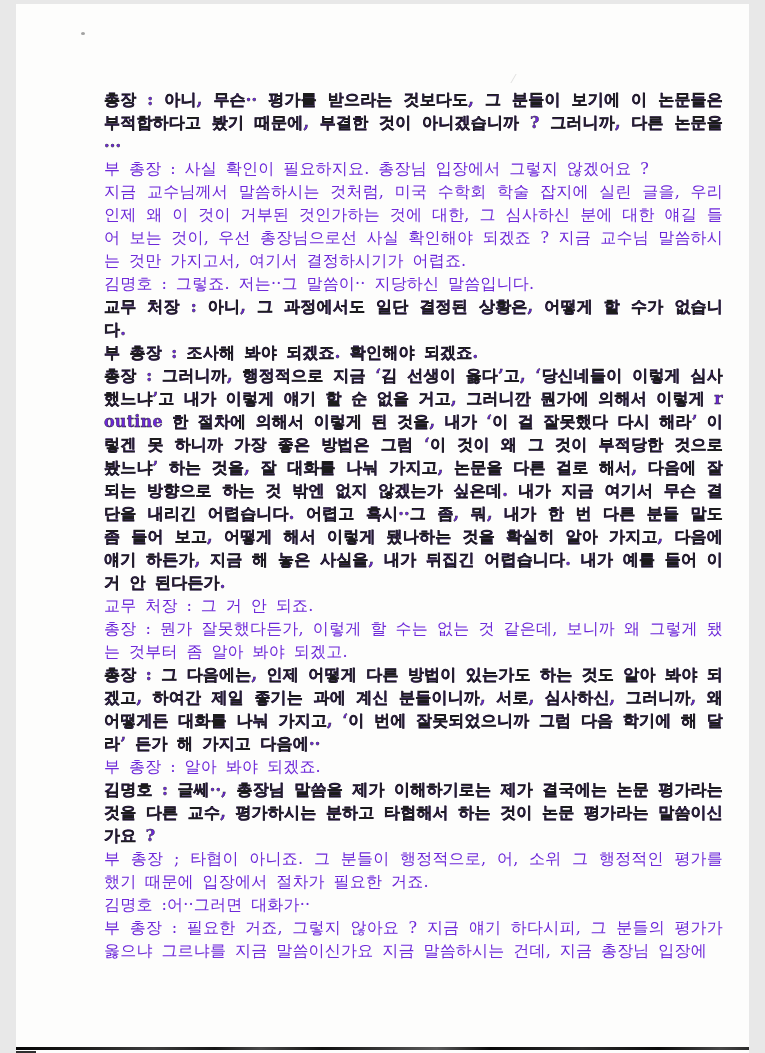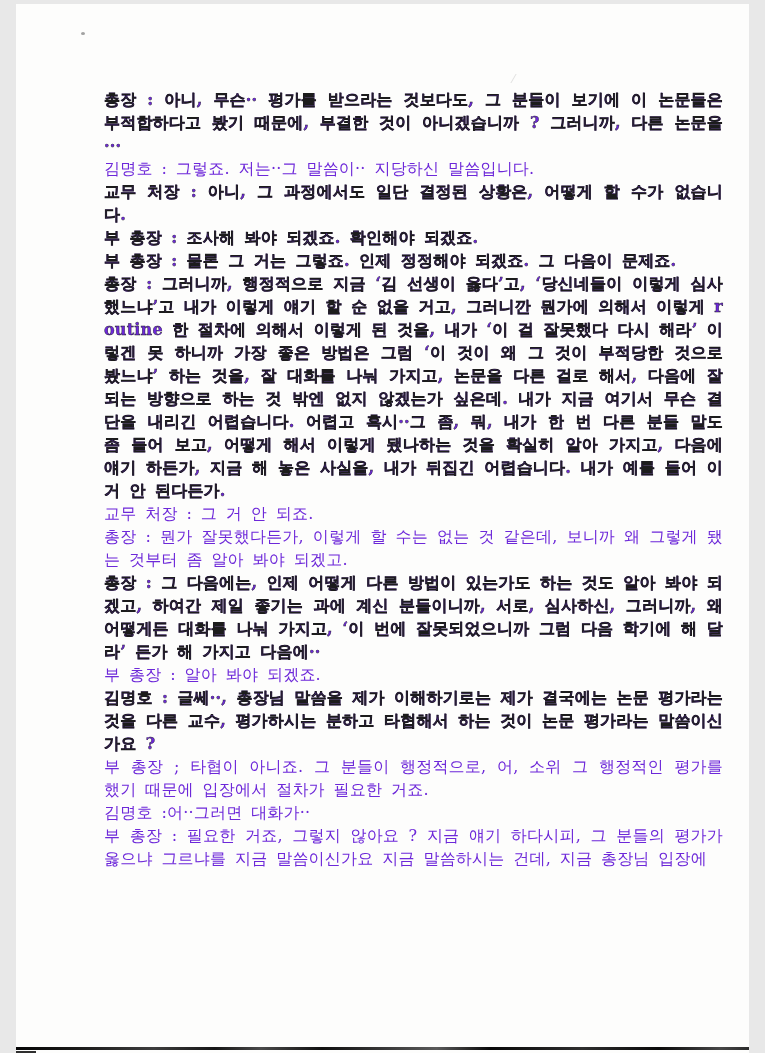--- a/index.html
+++ b/index.html
@@ -81,24 +81,25 @@
 </head>
 <body>
 
 <div class="page">
 
   <div class="speck"></div>
   <div class="faint-mark"></div>
 
   <div class="transcript">
     <p class="para" data-weight="bold">총장 : 아니, 무슨·· 평가를 받으라는 것보다도, 그 분들이 보기에 이 논문들은 부적합하다고 봤기 때문에, 부결한 것이 아니겠습니까 ? 그러니까, 다른 논문을 ···</p>
+    <p class="para" data-weight="normal">부 총장 : 사실 확인이 필요하지요. 총장님 입장에서 그렇지 않겠어요 ?</p>
+    <p class="para" data-weight="normal">지금 교수님께서 말씀하시는 것처럼, 미국 수학회 학술 잡지에 실린 글을, 우리 인제 왜 이 것이 거부된 것인가하는 것에 대한, 그 심사하신 분에 대한 얘길 들어 보는 것이, 우선 총장님으로선 사실 확인해야 되겠죠 ? 지금 교수님 말씀하시는 것만 가지고서, 여기서 결정하시기가 어렵죠.</p>
     <p class="para" data-weight="normal">김명호 : 그렇죠. 저는··그 말씀이·· 지당하신 말씀입니다.</p>
     <p class="para" data-weight="bold">교무 처장 : 아니, 그 과정에서도 일단 결정된 상황은, 어떻게 할 수가 없습니다.</p>
     <p class="para" data-weight="bold">부 총장 : 조사해 봐야 되겠죠. 확인해야 되겠죠.</p>
-    <p class="para" data-weight="bold">부 총장 : 물론 그 거는 그렇죠. 인제 정정해야 되겠죠. 그 다음이 문제죠.</p>
     <p class="para" data-weight="bold">총장 : 그러니까, 행정적으로 지금 ‘김 선생이 옳다’고, ‘당신네들이 이렇게 심사했느냐’고 내가 이렇게 얘기 할 순 없을 거고, 그러니깐 뭔가에 의해서 이렇게 routine 한 절차에 의해서 이렇게 된 것을, 내가 ‘이 걸 잘못했다 다시 해라’ 이렇겐 못 하니까 가장 좋은 방법은 그럼 ‘이 것이 왜 그 것이 부적당한 것으로 봤느냐’ 하는 것을, 잘 대화를 나눠 가지고, 논문을 다른 걸로 해서, 다음에 잘 되는 방향으로 하는 것 밖엔 없지 않겠는가 싶은데. 내가 지금 여기서 무슨 결단을 내리긴 어렵습니다. 어렵고 혹시··그 좀, 뭐, 내가 한 번 다른 분들 말도 좀 들어 보고, 어떻게 해서 이렇게 됐나하는 것을 확실히 알아 가지고, 다음에 얘기 하든가, 지금 해 놓은 사실을, 내가 뒤집긴 어렵습니다. 내가 예를 들어 이 거 안 된다든가.</p>
     <p class="para" data-weight="normal">교무 처장 : 그 거 안 되죠.</p>
     <p class="para" data-weight="normal">총장 : 뭔가 잘못했다든가, 이렇게 할 수는 없는 것 같은데, 보니까 왜 그렇게 됐는 것부터 좀 알아 봐야 되겠고.</p>
     <p class="para" data-weight="bold">총장 : 그 다음에는, 인제 어떻게 다른 방법이 있는가도 하는 것도 알아 봐야 되겠고, 하여간 제일 좋기는 과에 계신 분들이니까, 서로, 심사하신, 그러니까, 왜 어떻게든 대화를 나눠 가지고, ‘이 번에 잘못되었으니까 그럼 다음 학기에 해 달라’ 든가 해 가지고 다음에··</p>
     <p class="para" data-weight="normal">부 총장 : 알아 봐야 되겠죠.</p>
     <p class="para" data-weight="bold">김명호 : 글쎄··, 총장님 말씀을 제가 이해하기로는 제가 결국에는 논문 평가라는 것을 다른 교수, 평가하시는 분하고 타협해서 하는 것이 논문 평가라는 말씀이신가요 ?</p>
     <p class="para" data-weight="normal">부 총장 ; 타협이 아니죠. 그 분들이 행정적으로, 어, 소위 그 행정적인 평가를 했기 때문에 입장에서 절차가 필요한 거죠.</p>
     <p class="para" data-weight="normal">김명호 :어··그러면 대화가··</p>
     <p class="para" data-weight="normal">부 총장 : 필요한 거죠, 그렇지 않아요 ? 지금 얘기 하다시피, 그 분들의 평가가 옳으냐 그르냐를 지금 말씀이신가요 지금 말씀하시는 건데, 지금 총장님 입장에</p>
   </div>

